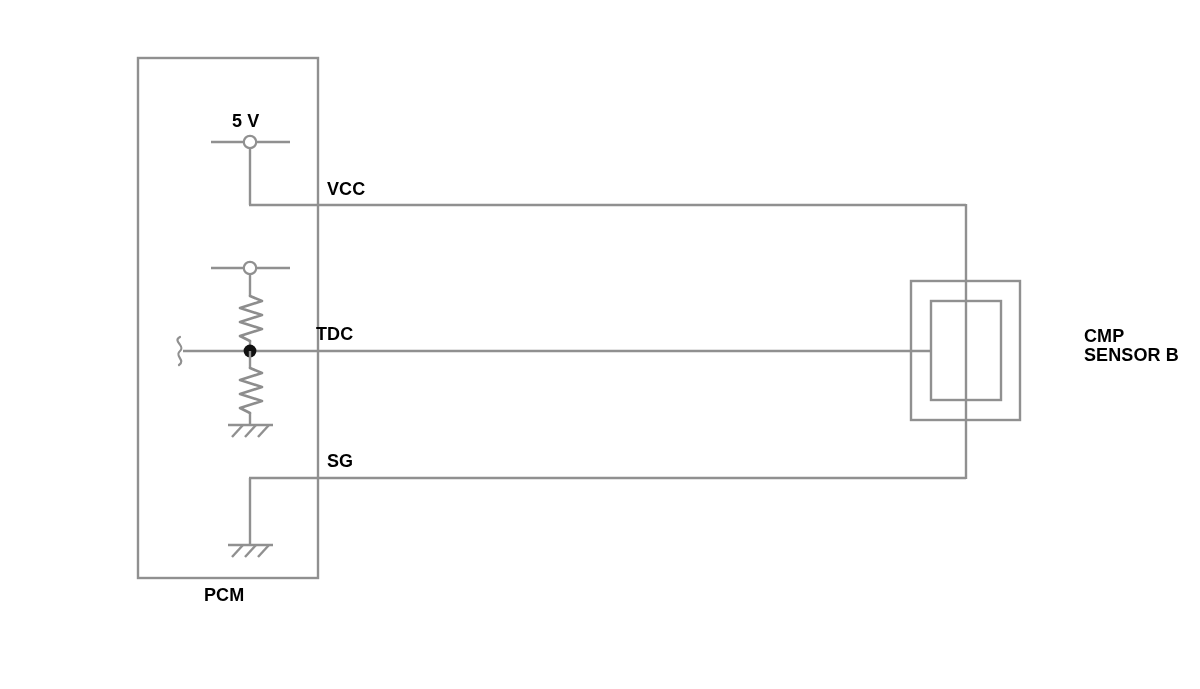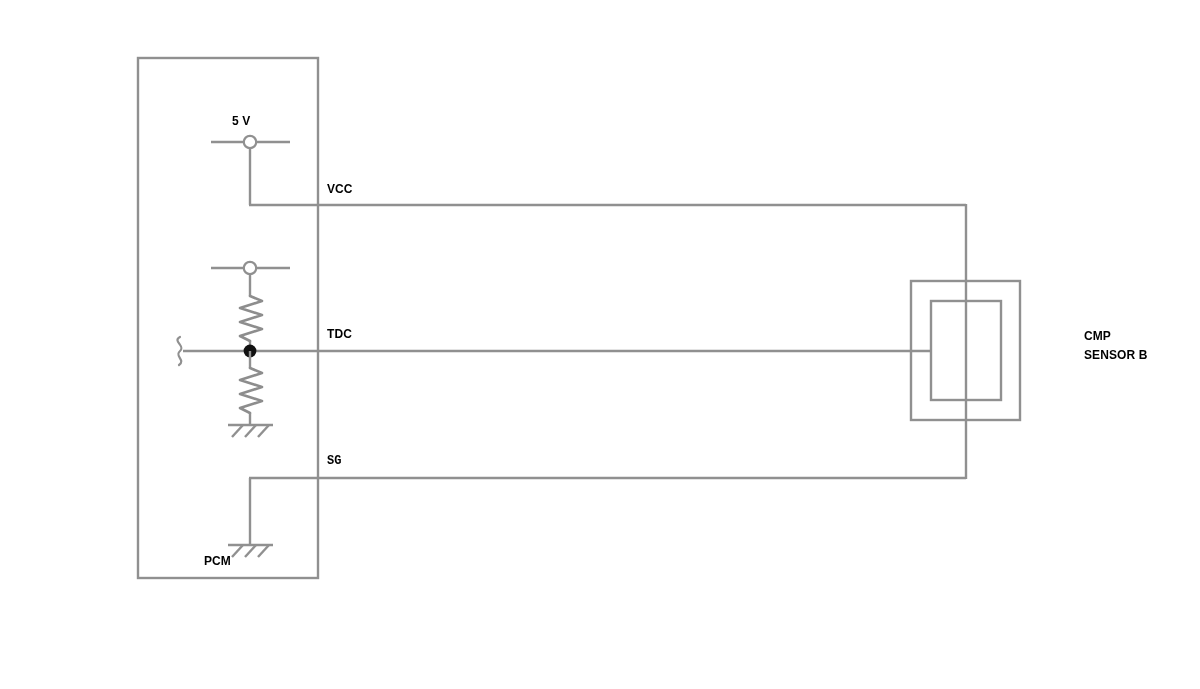--- a/index.html
+++ b/index.html
@@ -65,30 +65,30 @@
     stroke: #909090;
     stroke-width: 2.2;
     fill: none;
     stroke-linecap: round;
   }
   .label {
     position: absolute;
     color: #000000;
     font-family: "Liberation Sans", sans-serif;
     font-weight: bold;
-    font-size: 12px;
+    font-size: 18px;
     line-height: 19px;
     white-space: pre;
     letter-spacing: 0.1px;
   }
   #label-5v   { left: 232px; top: 112px; }
   #label-vcc  { left: 327px; top: 180px; text-align: right; }
-  #label-tdc  { left: 327px; top: 325px; }
-  #label-sg   { left: 327px; top: 452px; font-family: Liberation Mono, monospace; }
-  #label-pcm  { left: 204px; top: 552px; }
+  #label-tdc  { left: 316px; top: 325px; }
+  #label-sg   { left: 327px; top: 452px; }
+  #label-pcm  { left: 204px; top: 586px; }
   #label-cmp  { left: 1084px; top: 327px; }
 </style>
 </head>
 <body>
 
 <div id="diagram-root">
 
   <svg id="circuit-svg" viewBox="0 0 1200 689">
 
     <rect class="box-outline" x="138" y="58" width="180" height="520"></rect>

